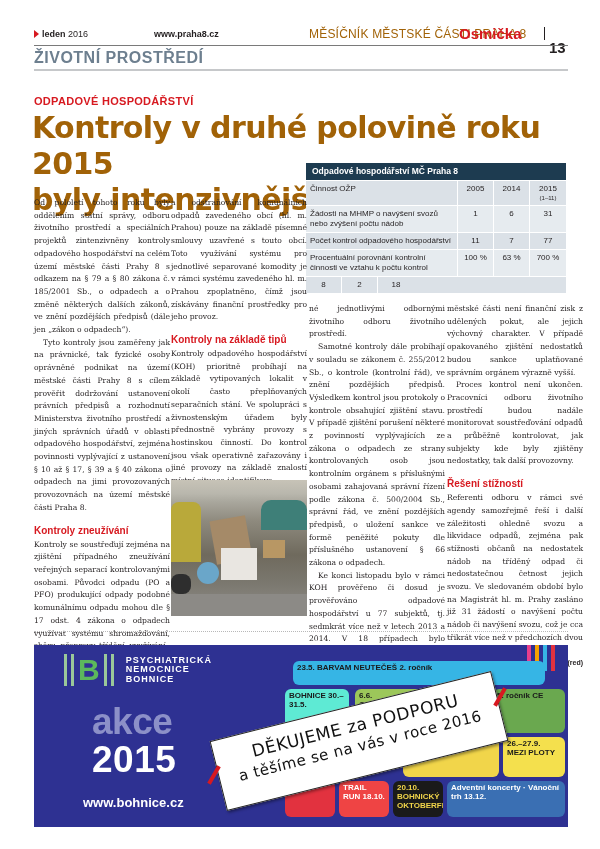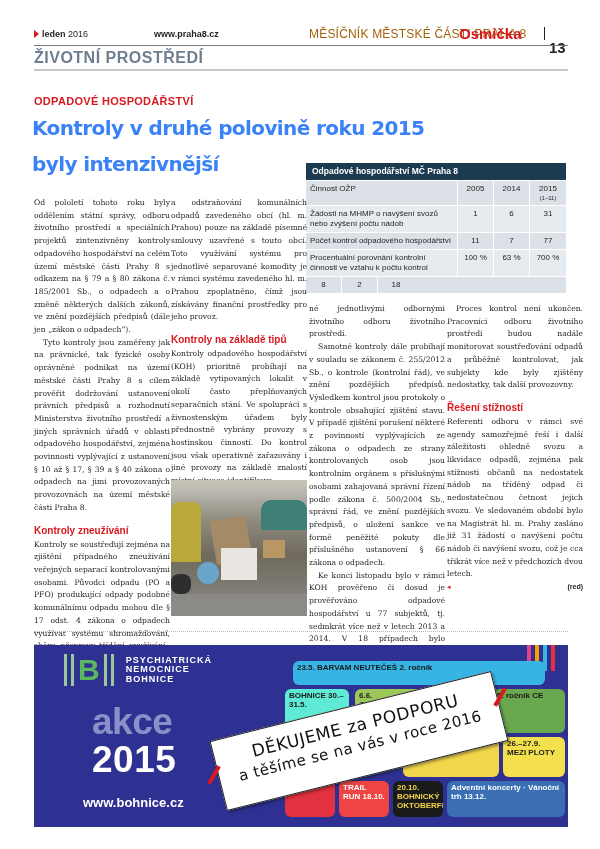--- a/index.html
+++ b/index.html
@@ -15,21 +15,21 @@
   .topbar .masthead { position: absolute; left: 275px; top: 1px; font-size: 12px; color: #a16207; letter-spacing: 0.2px; }
   .topbar .brand { position: absolute; left: 425px; top: -1px; font-size: 15px; font-weight: bold; color: #d71920; }
   .topbar .sep { position: absolute; left: 510px; top: 1px; width: 1px; height: 13px; background: #231f20; }
   .topbar .pagenum { position: absolute; left: 515px; top: -1px; font-size: 15px; font-weight: bold; color: #231f20; margin-top: 14px; }
   .rule-top { position: absolute; left: 34px; top: 45px; width: 534px; height: 1px; background: #7a7a7a; }
   .section { position: absolute; left: 34px; top: 49px; font-family: "Liberation Sans", sans-serif; font-weight: bold; font-size: 16px; color: #6d7f8f; letter-spacing: 0.5px; }
   .rule-section { position: absolute; left: 34px; top: 69px; width: 534px; height: 2px; background: #c6c8ca; }
 
   
   .kicker { position: absolute; left: 34px; top: 95px; font-family: "Liberation Sans", sans-serif; font-weight: bold; font-size: 11px; color: #d71920; letter-spacing: 0.3px; }
-  .headline { position: absolute; left: 32px; top: 110px; width: 540px; font-family: "DejaVu Sans", sans-serif; font-weight: bold; font-size: 20px; line-height: 36px; color: #3b82f6; letter-spacing: -0.6px; }
+  .headline { position: absolute; left: 32px; top: 110px; width: 540px; font-family: "DejaVu Sans", sans-serif; font-weight: bold; font-size: 30px; line-height: 36px; color: #a16207; letter-spacing: -0.6px; }
 
   
   .table { position: absolute; left: 306px; top: 163px; width: 260px; font-family: "Liberation Sans", sans-serif; font-size: 8px; color: #231f20; }
   .table .thead-title { background: #1d3b50; color: #fff; font-weight: bold; font-size: 8.5px; height: 17px; line-height: 17px; padding-left: 6px; }
   .table .row { display: flex; background: #dbe1e7; border-top: 1px solid #ffffff; }
   .table .row:nth-child(odd) { background: #e6ebef; }
   .table .cell { padding: 3px 4px; line-height: 10px; }
   .table .c0 { width: 152px; border-right: 1px solid #fff; }
   .table .c1, .table .c2, .table .c3 { width: 36px; text-align: center; border-right: 1px solid #fff; }
   .table .c3 { border-right: none; }
@@ -170,20 +170,21 @@
   <div class="ground"></div>
 </div>
 
 <div class="col col3">
   <p>né jednotlivými odbornými životního odboru životního prostředí.</p>
   <p class="ind">Samotné kontroly dále probíhají v souladu se zákonem č. 255/2012 Sb., o kontrole (kontrolní řád), ve znění pozdějších předpisů. Výsledkem kontrol jsou protokoly o kontrole obsahující zjištění stavu. V případě zjištění porušení některé z povinností vyplývajících ze zákona o odpadech ze strany kontrolovaných osob jsou kontrolním orgánem s příslušnými osobami zahajovaná správní řízení podle zákona č. 500/2004 Sb., správní řád, ve znění pozdějších předpisů, o uložení sankce ve formě peněžité pokuty dle příslušného ustanovení § 66 zákona o odpadech.</p>
   <p class="ind">Ke konci listopadu bylo v rámci KOH prověřeno či dosud je prověřováno odpadové hospodářství u 77 subjektů, tj. sedmkrát více než v letech 2013 a 2014. V 18 případech bylo zahájeno správního řízení a uloženy sankce v celkové výši 57 500 Kč. Přesto prioritním cílem</p>
 </div>
 
 <div class="col col4">
+  <p>městské části není finanční zisk z udělených pokut, ale jejich výchovný charakter. V případě opakovaného zjištění nedostatků budou sankce uplatňované správním orgánem výrazně vyšší.</p>
   <p class="ind">Proces kontrol není ukončen. Pracovníci odboru životního prostředí budou nadále monitorovat soustřeďování odpadů a průběžně kontrolovat, jak subjekty kde byly zjištěny nedostatky, tak další provozovny.</p>
   <div class="sub">Řešení stížností</div>
   <p>Referenti odboru v rámci své agendy samozřejmě řeší i další záležitosti ohledně svozu a likvidace odpadů, zejména pak stížnosti občanů na nedostatek nádob na tříděný odpad či nedostatečnou četnost jejich svozu. Ve sledovaném období bylo na Magistrát hl. m. Prahy zasláno již 31 žádostí o navýšení počtu nádob či navýšení svozu, což je cca třikrát více než v předchozích dvou letech.</p>
   <div class="signoff">
     <span class="endmark">◂</span>
     <span class="red">(red)</span>
   </div>
 </div>
 
 <div class="rule-bottom"></div>

